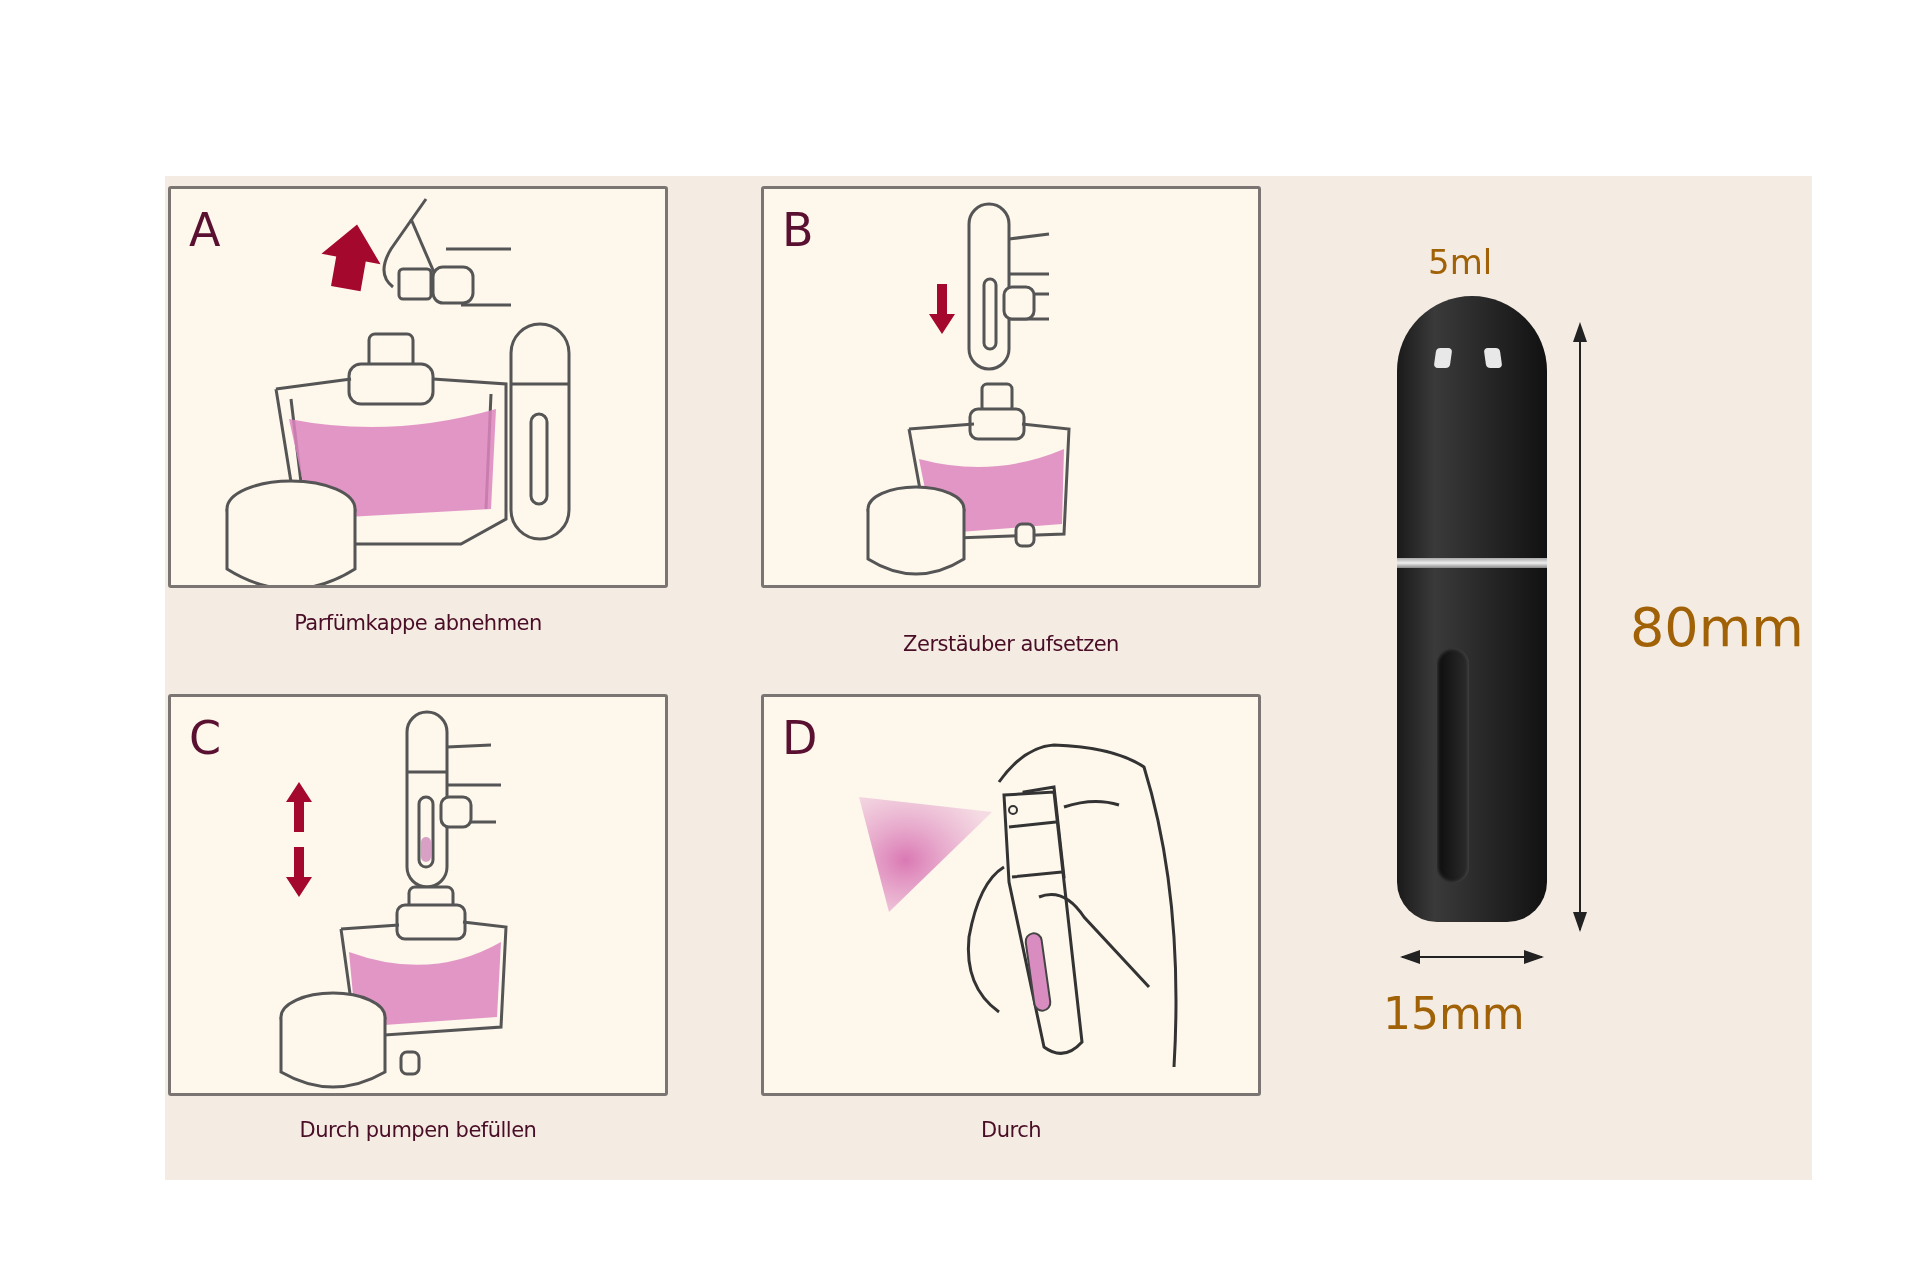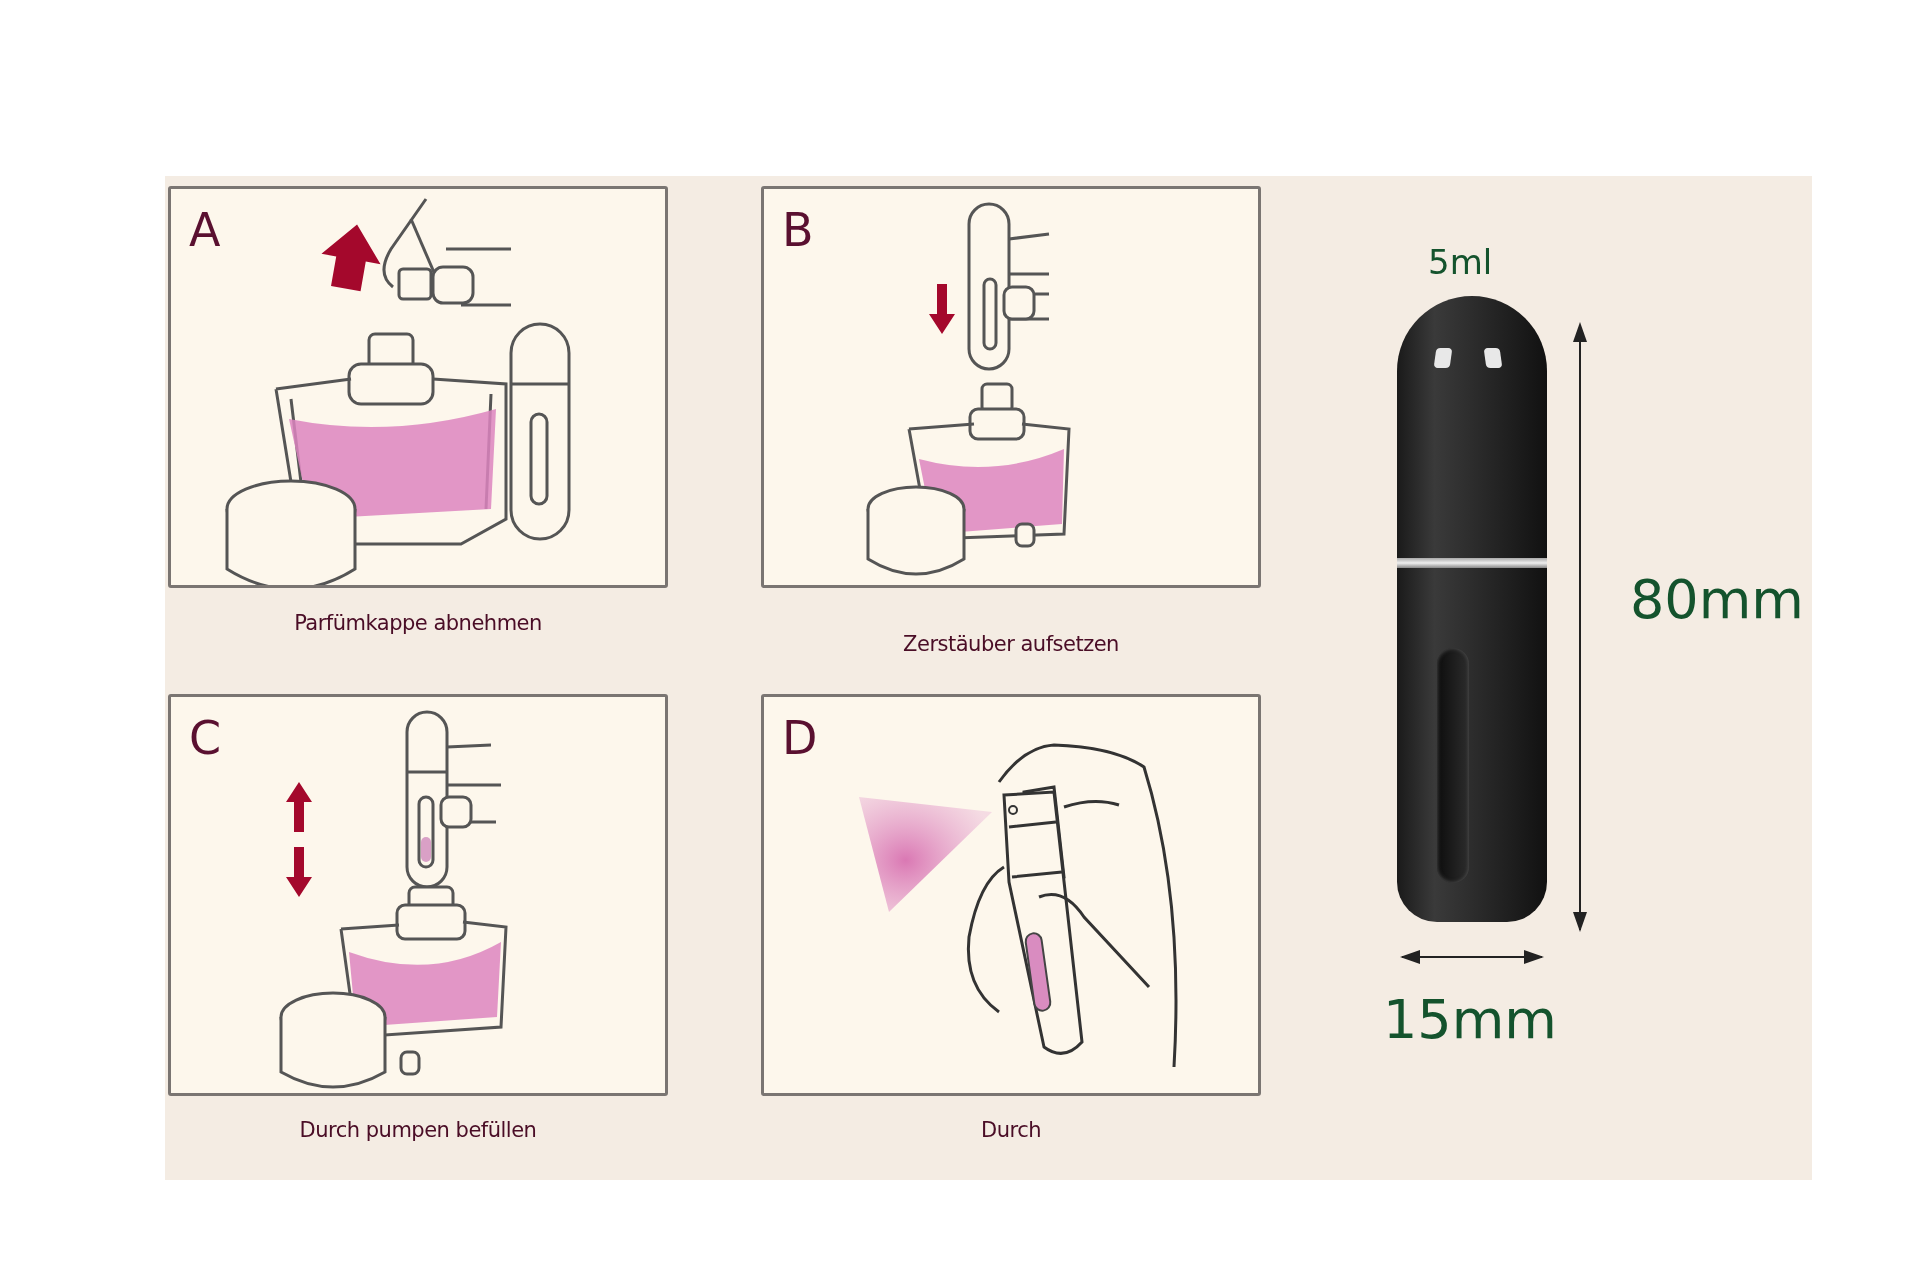--- a/index.html
+++ b/index.html
@@ -3,21 +3,21 @@
   <meta charset="utf-8">
   <style>
     html, body { margin:0; padding:0; }
     body { width:1920px; height:1280px; background:#ffffff; position:relative; overflow:hidden; font-family:"DejaVu Sans", sans-serif; }
     .bg-region { position:absolute; left:165px; top:176px; width:1647px; height:1004px; background:#f4ece3; }
     .panel { position:absolute; width:500px; height:402px; background:#fdf7ec; border:3px solid #7a7572; border-radius:3px; box-sizing:border-box; overflow:hidden; }
     .panel-letter { position:absolute; left:18px; top:18px; font-family:"DejaVu Sans", sans-serif; font-size:46px; color:#5a1030; line-height:1; }
     .panel svg { position:absolute; left:0; top:0; }
     .caption { position:absolute; width:500px; text-align:center; font-family:"DejaVu Sans", sans-serif; font-size:21px; color:#4a0d26; letter-spacing:-0.5px; }
     .caption-tag { position:absolute; height:58px; }
-    .dim { position:absolute; font-family:"DejaVu Sans", sans-serif; color:#14532d; }
+    .dim { position:absolute; font-family:"DejaVu Sans", sans-serif; color:#a16207; }
     .bottle { position:absolute; left:1397px; top:296px; width:150px; height:626px; border-radius:75px 75px 40px 40px; background:linear-gradient(90deg,#1a1a1a 0%,#3a3a3a 25%,#2a2a2a 55%,#111 100%); }
     .bottle-band { position:absolute; left:0; right:0; top:262px; height:10px; background:linear-gradient(180deg,#aaa,#eee,#888); }
     .bottle-window { position:absolute; left:40px; top:352px; width:32px; height:235px; border-radius:16px; background:linear-gradient(90deg,#0d0d0d,#2c2c2c); box-shadow: inset 0 0 4px #555; }
     .bottle-shine1 { position:absolute; left:38px; top:52px; width:16px; height:20px; background:#e8e8e8; border-radius:4px; transform:skewX(-8deg); }
     .bottle-shine2 { position:absolute; left:88px; top:52px; width:16px; height:20px; background:#e8e8e8; border-radius:4px; transform:skewX(8deg); }
   </style>
 </head>
 <body>
 
 <div class="bg-region"></div>
@@ -138,20 +138,20 @@
   <div class="bottle-shine2"></div>
   <div class="bottle-band"></div>
   <div class="bottle-window"></div>
 </div>
 
 <svg style="position:absolute; left:1560px; top:320px;" width="40" height="620">
   <line x1="20" y1="5" x2="20" y2="610" stroke="#222" stroke-width="2"></line>
   <path d="M20 2 L13 22 L27 22 Z" fill="#222"></path>
   <path d="M20 612 L13 592 L27 592 Z" fill="#222"></path>
 </svg>
-<div class="dim" style="left:1630px; top:568px; font-size:54px;">80mm</div>
+<div class="dim" style="left:1630px; top:596px; font-size:54px;">80mm</div>
 
 <svg style="position:absolute; left:1398px; top:945px;" width="148" height="24">
   <line x1="4" y1="12" x2="144" y2="12" stroke="#222" stroke-width="2"></line>
   <path d="M2 12 L22 5 L22 19 Z" fill="#222"></path>
   <path d="M146 12 L126 5 L126 19 Z" fill="#222"></path>
 </svg>
-<div class="dim" style="left:1383px; top:988px; font-size:54px;">15mm</div>
+<div class="dim" style="left:1383px; top:988px; font-size:44px;">15mm</div>
 
 </body></html>

